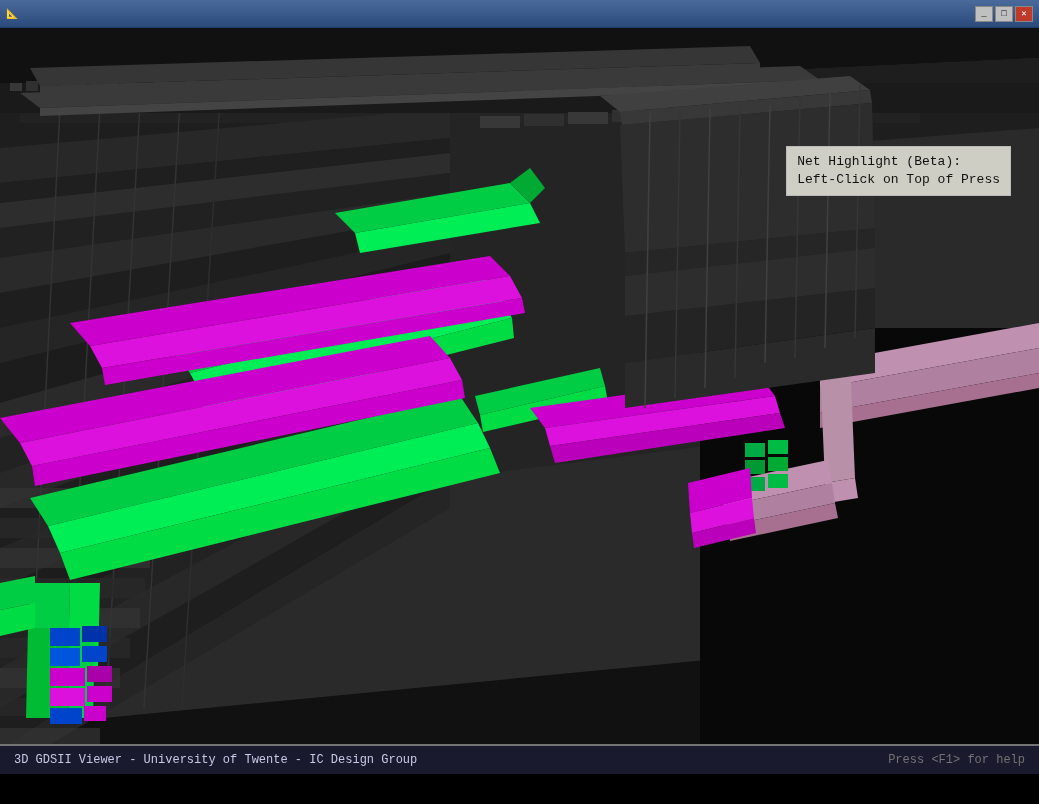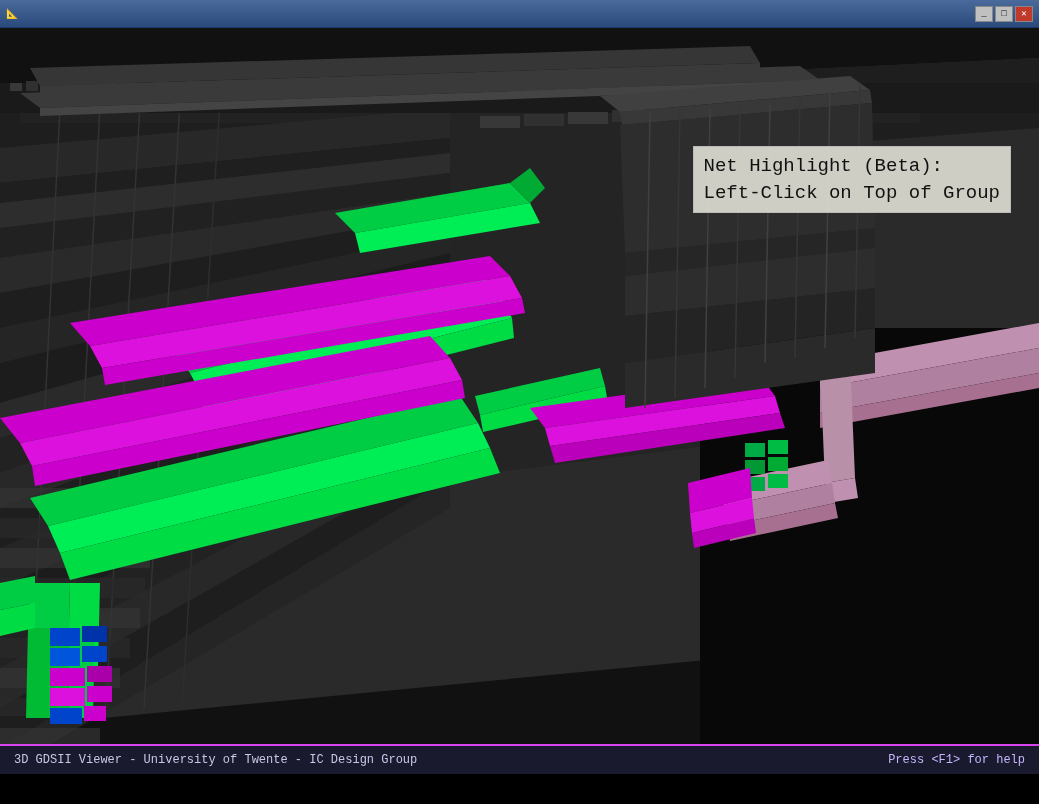--- a/index.html
+++ b/index.html
@@ -81,48 +81,48 @@
     }
 
     
     #net-highlight-tooltip {
       position: absolute;
       top: 118px;
       right: 28px;
       background: rgba(220, 220, 210, 0.92);
       border: 1px solid #bbb;
       padding: 6px 10px;
-      font-size: 19px;
+      font-size: 13px;
       font-family: 'Courier New', monospace;
       color: #111;
       line-height: 1.4;
       z-index: 10;
     }
 
     
     #status-bar {
       width: 100%;
       height: 30px;
       background: #1a1a2e;
-      border-top: 2px solid #d946ef;
+      border-top: 2px solid #737373;
       display: flex;
       align-items: center;
       justify-content: space-between;
       padding: 0 14px;
       position: absolute;
       bottom: 0;
       left: 0;
     }
     #status-left {
       color: #c8c8e8;
       font-size: 12px;
       font-family: 'Courier New', monospace;
     }
     #status-right {
-      color: #c4b5fd;
+      color: #737373;
       font-size: 12px;
       font-family: 'Courier New', monospace;
     }
   </style>
 </head>
 <body>
 
 <div id="title-bar">
   <span style="color:#fff;font-size:10px;margin-right:4px;">📐</span>
   <div class="tb-controls">
@@ -327,21 +327,21 @@
       <line x1="740" y1="79" x2="735" y2="350" stroke="#363636" stroke-width="1.5"></line>
       <line x1="770" y1="77" x2="765" y2="335" stroke="#404040" stroke-width="1.5"></line>
       <line x1="800" y1="68" x2="795" y2="330" stroke="#363636" stroke-width="1.5"></line>
       <line x1="830" y1="62" x2="825" y2="320" stroke="#404040" stroke-width="1.5"></line>
       <line x1="860" y1="57" x2="855" y2="310" stroke="#363636" stroke-width="1.5"></line>
 
     </svg>
 
     <div id="net-highlight-tooltip">
       <div>Net Highlight (Beta):</div>
-      <div>Left-Click on Top of Group</div>
+      <div>Left-Click on Top of Press</div>
     </div>
   </div>
 
   <div id="status-bar">
     <span id="status-left">3D GDSII Viewer - University of Twente - IC Design Group</span>
     <span id="status-right">Press &lt;F1&gt; for help</span>
   </div>
 </div>
 
 </body></html>

